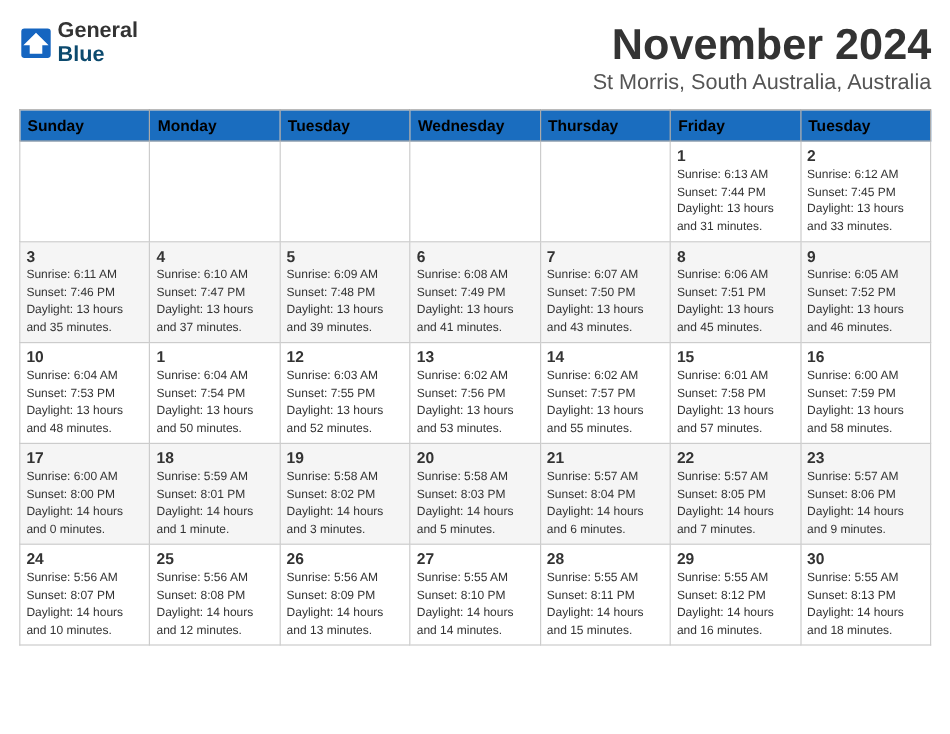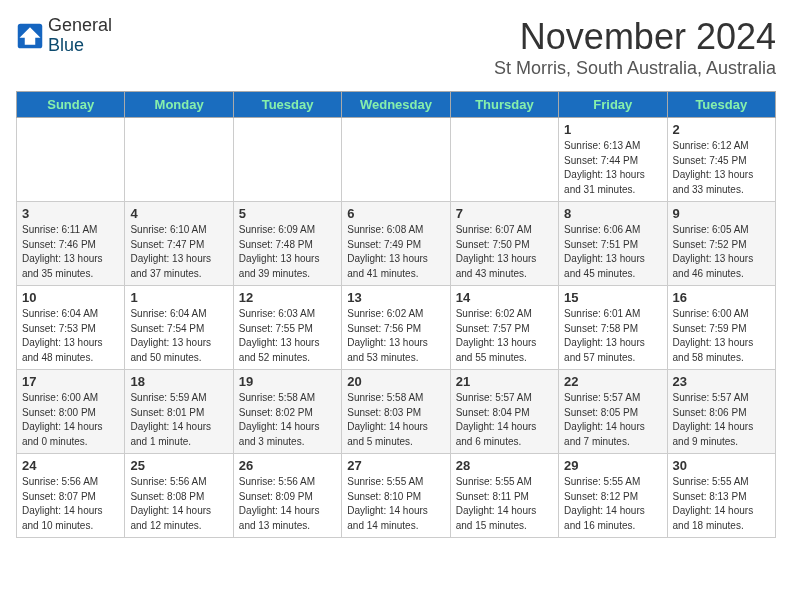--- a/index.html
+++ b/index.html
@@ -16,50 +16,50 @@
       align-items: flex-start;
       margin-bottom: 12px;
     }
     .logo {
       display: flex;
       align-items: center;
       gap: 4px;
     }
     .logo-text {
       font-size: 18px;
-      font-weight: normal;
+      font-weight: bold;
       line-height: 1.1;
     }
     .logo-general { color: #333; }
     .logo-blue { color: #0c4a6e; }
     .logo-icon {
       width: 28px;
       height: 28px;
     }
     .title-block {
       text-align: right;
     }
     .month-title {
       font-size: 36px;
-      font-weight: normal;
+      font-weight: bold;
       color: #333;
     }
     .location {
       font-size: 18px;
       color: #555;
     }
     .calendar {
       width: 100%;
       border-collapse: collapse;
       table-layout: fixed;
     }
     .calendar th {
       background: #1a6dbf;
-      color: #86efac;
-      text-align: center;
+      color: #000000;
+      text-align: left;
       padding: 5px 6px;
       font-size: 13px;
       border: 1px solid #aaa;
     }
     .calendar td {
       border: 1px solid #ccc;
       vertical-align: top;
       padding: 4px 5px;
       font-size: 11px;
       color: #333;

